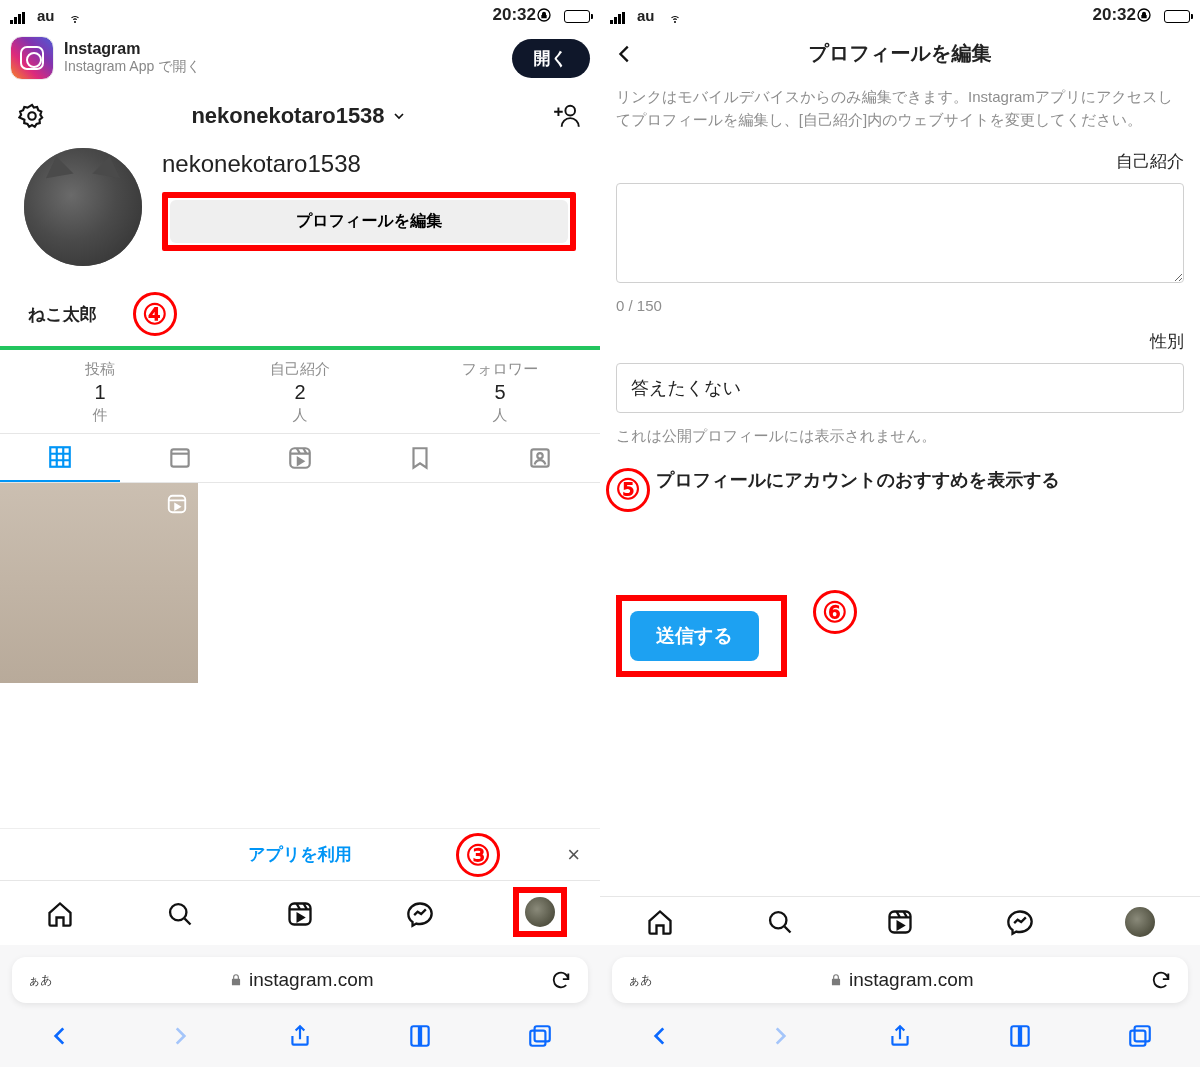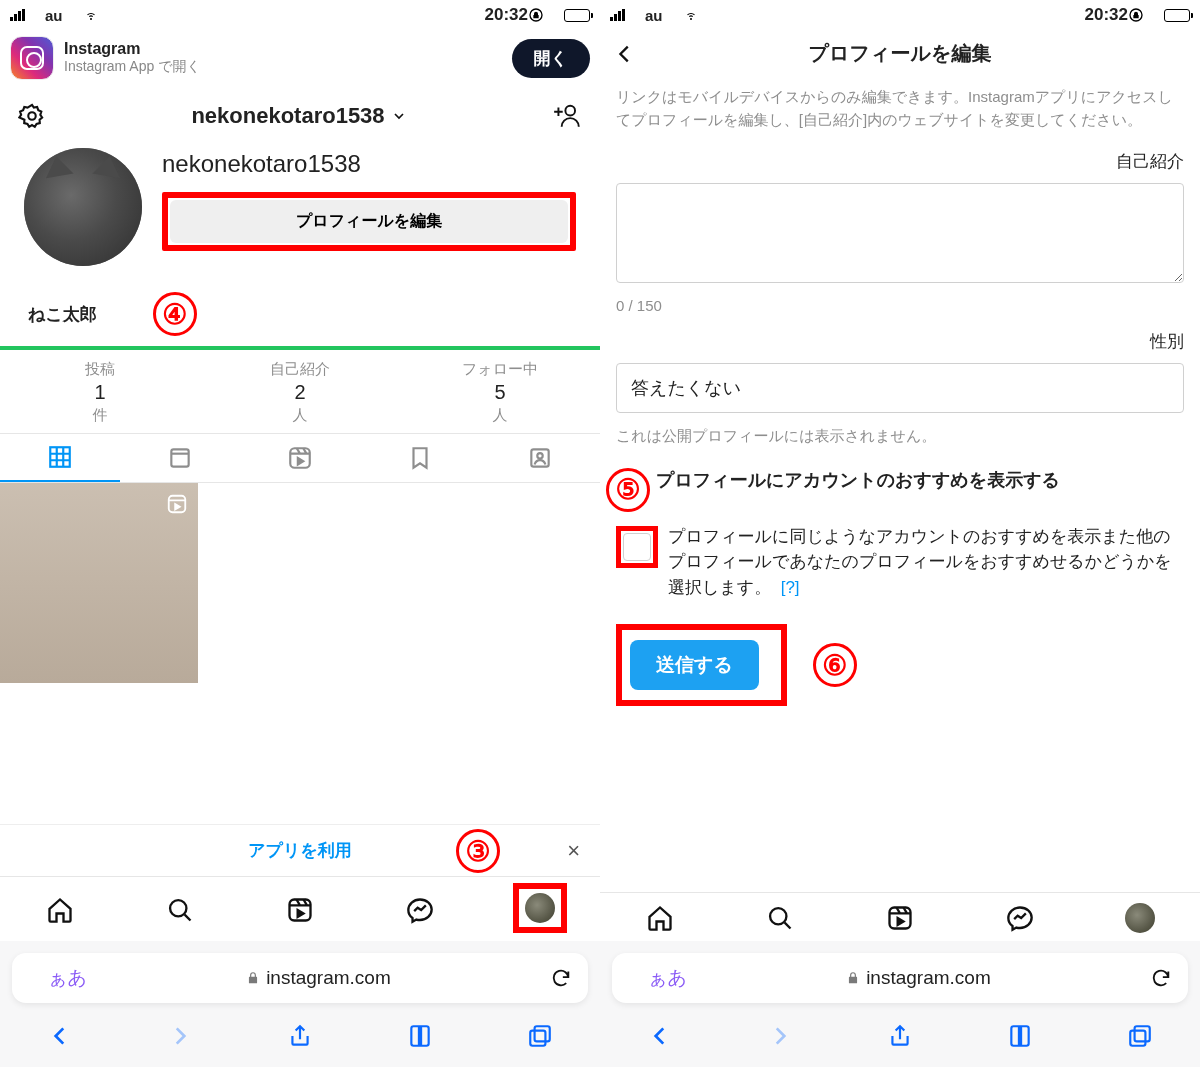--- a/index.html
+++ b/index.html
@@ -1,20 +1,20 @@
 <!DOCTYPE html>
 <html><head>
 <meta charset="utf-8">
 <style>
   * { box-sizing: border-box; margin: 0; padding: 0; font-family: -apple-system, "Hiragino Sans", sans-serif; }
   body { background:#fff; width:1200px; height:1067px; display:flex; position:relative; color:#222; }
   .phone { width:600px; height:1067px; display:flex; flex-direction:column; position:relative; border-right:0px solid #eee; }
   
   .status { height:30px; display:flex; align-items:center; justify-content:space-between; padding:0 10px; font-size:15px; font-weight:600; }
-  .status .left, .status .right { display:flex; align-items:center; gap:20px; }
+  .status .left, .status .right { display:flex; align-items:flex-end; gap:12px; }
   .status .center { flex:1; text-align:right; font-weight:600; font-size:17px; }
   .bars { display:flex; align-items:flex-end; gap:1px; height:12px; }
   .bars span { width:3px; background:#000; }
   .bars span:nth-child(1){height:4px} .bars span:nth-child(2){height:7px} .bars span:nth-child(3){height:10px} .bars span:nth-child(4){height:12px}
   .wifi { width:16px; height:12px; }
   .battery { width:26px; height:13px; border:1.5px solid #000; border-radius:3px; position:relative; }
   .battery::after { content:""; position:absolute; right:-4px; top:3px; width:2px; height:5px; background:#000; border-radius:0 1px 1px 0; }
   .battery .fill { background:#000; width:90%; height:100%; }
   
   .open-banner { display:flex; align-items:center; gap:10px; padding:6px 10px 10px; border-bottom:0px solid #eee; }
@@ -34,21 +34,21 @@
   
   .prof-body { display:flex; align-items:flex-start; gap:20px; padding:6px 24px 0; }
   .avatar-lg { width:118px; height:118px; border-radius:50%; overflow:hidden; background:#777; display:flex; align-items:center; justify-content:center; flex-shrink:0;}
   .cat { width:100%; height:100%; background:radial-gradient(circle at 40% 40%, #6a6a6a 0%, #4a4a4a 45%, #2d2d2d 100%); position:relative; }
   .cat::before, .cat::after{content:"";position:absolute;top:8px;width:0;height:0;border-left:14px solid transparent;border-right:14px solid transparent;border-bottom:20px solid #4a4a4a;}
   .cat::before{left:20px;transform:rotate(-10deg);} .cat::after{right:20px;transform:rotate(10deg);}
   .prof-right { flex:1; padding-top:2px;}
   .uname { font-size:24px; font-weight:400; margin-bottom:14px; }
   .edit-btn-wrap { border:6px solid #f00; padding:2px; border-radius:2px;}
   .edit-btn { width:100%; padding:11px; background:#efefef; border:none; border-radius:6px; font-size:16px; font-weight:600;}
-  .display-name { font-size:17px; font-weight:600; padding:26px 28px 10px; display:flex; align-items:center; gap:56px;}
+  .display-name { font-size:17px; font-weight:600; padding:26px 28px 10px; display:flex; align-items:center; gap:36px;}
   .circled { display:inline-flex; width:44px; height:44px; border:3px solid #f00; border-radius:50%; align-items:center; justify-content:center; color:#f00; font-size:28px; font-weight:700; font-family:serif;}
   
   .stats { display:flex; border-top:4px solid #22c55e; border-bottom:1px solid #e6e6e6; }
   .stat { flex:1; text-align:center; padding:10px 0 8px; }
   .stat .lbl { color:#8e8e8e; font-size:15px; }
   .stat .num { font-size:20px; font-weight:400; padding:2px 0;}
   .stat .unit { color:#8e8e8e; font-size:15px;}
   
   .ptabs { display:flex; border-bottom:1px solid #e6e6e6;}
   .ptab { flex:1; display:flex; align-items:center; justify-content:center; padding:10px 0;}
@@ -63,21 +63,21 @@
   .circled3 { position:absolute; right:100px; top:4px;}
   
   .bnav { display:flex; border-top:1px solid #e6e6e6; padding:10px 0 8px;}
   .bnav .bi { flex:1; display:flex; justify-content:center; align-items:center;}
   .bnav svg { width:28px; height:28px;}
   .avatar-sm { width:30px; height:30px; border-radius:50%; background:radial-gradient(circle at 40% 40%, #8a8a7a 0%, #5a5a4a 60%, #3d3d2d 100%);}
   .prof-nav-box { border:6px solid #f00; padding:4px 6px; margin-top:-4px;}
   
   .urlbar-wrap { padding:12px 12px 8px; background:#f7f7f8;}
   .urlbar { display:flex; align-items:center; gap:10px; background:#fff; border-radius:14px; padding:12px 16px; box-shadow:0 2px 6px rgba(0,0,0,0.08); font-size:19px;}
-  .urlbar .aa { font-size:19px; color:#8b5cf6;margin-left:20px;}
+  .urlbar .aa { font-size:12px; color:#404040;}
   .urlbar .center { flex:1; text-align:center; display:flex; align-items:center; justify-content:center; gap:6px; color:#222;}
   
   .stoolbar { display:flex; justify-content:space-around; align-items:center; padding:12px 0 18px; background:#f7f7f8;}
   .stoolbar svg { width:26px; height:26px;}
   .stoolbar .dis { opacity:.35;}
 
   
   .edit-head { display:flex; align-items:center; padding:10px 14px 18px; }
   .edit-head .back { width:22px; }
   .edit-head .title { flex:1; text-align:center; font-size:20px; font-weight:700;}
@@ -88,21 +88,21 @@
   .counter { color:#8e8e8e; font-size:15px; padding:10px 0 16px;}
   .select { width:100%; border:1px solid #d0d0d0; border-radius:4px; padding:12px 14px; font-size:18px;}
   .hint { color:#8e8e8e; font-size:15px; padding:14px 0 22px;}
   .sec-title { font-size:18px; font-weight:700; padding:0 0 12px; display:flex; align-items:flex-start;}
   .circled5 { margin-left:-4px; margin-right:6px; flex-shrink:0;}
   .chk-row { display:flex; gap:10px; padding:0 16px; font-size:17px; line-height:1.5;}
   .chk-box-wrap { border:5px solid #f00; padding:2px; height:fit-content; margin-top:2px;}
   .chk-box { width:28px; height:28px; border:1px solid #d0d0d0; border-radius:4px; background:#fff;}
   .chk-text .q { color:#0095f6; }
   .submit-wrap { margin:24px 16px 0; display:flex; align-items:center; gap:26px;}
-  .submit-box { border:6px solid #f00; padding:10px 22px 10px 8px; display:inline-block;}
+  .submit-box { border:6px solid #f00; padding:10px 22px 10px 8px; display:inline-block;margin-top:47px;}
   .submit-btn { background:#1da1f2; color:#fff; border:none; font-size:19px; font-weight:600; padding:12px 26px; border-radius:8px;}
   .circled6 { }
   .spacer { flex:1; }
 </style>
 </head>
 <body>
 
 <div class="phone">
 
   <div class="status">
@@ -178,21 +178,21 @@
       <div class="lbl">投稿</div>
       <div class="num">1</div>
       <div class="unit">件</div>
     </div>
     <div class="stat">
       <div class="lbl">自己紹介</div>
       <div class="num">2</div>
       <div class="unit">人</div>
     </div>
     <div class="stat">
-      <div class="lbl">フォロー中</div>
+      <div class="lbl">フォロワー</div>
       <div class="num">5</div>
       <div class="unit">人</div>
     </div>
   </div>
 
   <div class="ptabs">
     <div class="ptab active">
         <svg viewBox="0 0 24 24" stroke="#0095f6" fill="none" stroke-width="2">
           <rect x="3" y="3" width="18" height="18"></rect>
           <path d="M9 3v18M15 3v18M3 9h18M3 15h18"></path>
@@ -348,28 +348,20 @@
     <div class="flabel">性別</div>
     <div class="select">答えたくない</div>
     <div class="hint">これは公開プロフィールには表示されません。</div>
   </div>
 
   <div class="sec-title" style="padding-left:10px; padding-right:16px;">
     <span class="circled circled5">⑤</span>
     <span>プロフィールにアカウントのおすすめを表示する</span>
   </div>
 
-  <div class="chk-row">
-    <div class="chk-box-wrap">
-      <div class="chk-box"></div>
-    </div>
-    <div class="chk-text">
-      <span>プロフィールに同じようなアカウントのおすすめを表示また他のプロフィールであなたのプロフィールをおすすめせるかどうかを選択します。</span>&nbsp;&nbsp;<span class="q">[?]</span>
-    </div>
-  </div>
 
   <div class="submit-wrap">
     <div class="submit-box">
       <button class="submit-btn">送信する</button>
     </div>
     <span class="circled circled6">⑥</span>
   </div>
 
   <div class="spacer"></div>
 

